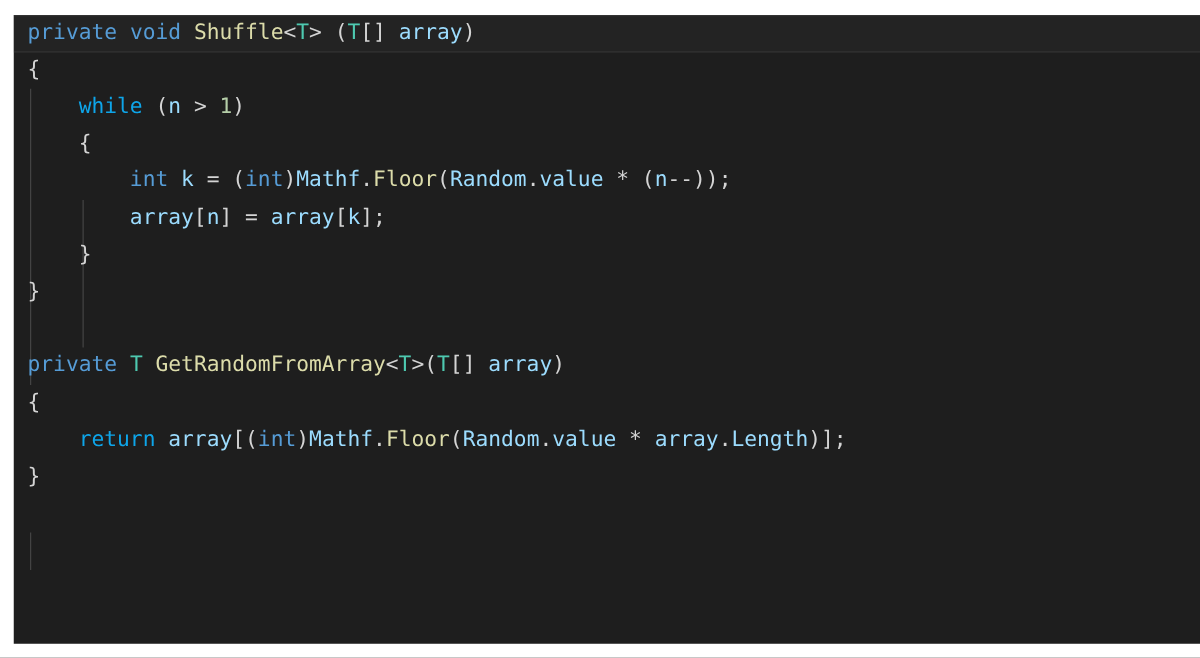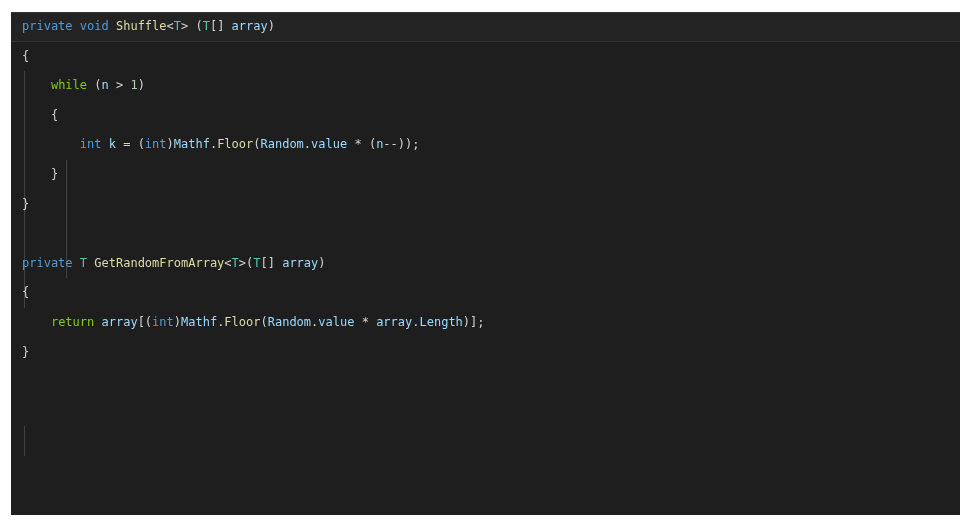--- a/index.html
+++ b/index.html
@@ -29,21 +29,21 @@
     position: relative;
     padding: 0;
     margin: 0;
   }
 
   .code-line {
     position: relative;
     height: 29.6px;
     line-height: 29.6px;
     white-space: pre;
-    font-size: 12px;
+    font-size: 17px;
     letter-spacing: 0px;
     color: #d4d4d4;
     padding-left: 11px;
   }
 
   .code-line.active {
     background: #232323;
     box-shadow: inset 0 1px 0 #333333, inset 0 -1px 0 #333333;
   }
 
@@ -53,40 +53,41 @@
     width: 1px;
     background: #4a4a4a;
     opacity: 0.85;
     z-index: 0;
   }
 
   .code-line > span { position: relative; z-index: 1; }
 
   
   .t-kw      { color: #569cd6; }   
-  .t-ctrl    { color: #84cc16; margin-top: 15px; }   
+  .t-ctrl    { color: #0ea5e9; margin-top: 15px; }   
   .t-type    { color: #4ec9b0; }   
   .t-fn      { color: #dcdcaa; }   
   .t-var     { color: #9cdcfe; }   
   .t-num     { color: #b5cea8; }   
   .t-punc    { color: #d4d4d4; }   
 </style>
 </head>
 <body>
 
 <div id="editor-pane">
   <div id="code-block">
       <div class="guide" style="left: 13px; top: 59.2px; height: 236.8px;"></div>
       <div class="guide" style="left: 55.12px; top: 148px; height: 118.4px;"></div>
       <div class="guide" style="left: 13px; top: 414.4px; height: 29.6px;"></div>
       <div class="code-line active"><span class="t-kw">private</span><span class="t-punc"> </span><span class="t-kw">void</span><span class="t-punc"> </span><span class="t-fn">Shuffle</span><span class="t-punc">&lt;</span><span class="t-type">T</span><span class="t-punc">&gt; (</span><span class="t-type">T</span><span class="t-punc">[] </span><span class="t-var">array</span><span class="t-punc">)</span></div>
       <div class="code-line"><span class="t-punc">{</span></div>
       <div class="code-line"><span class="t-punc">    </span><span class="t-ctrl">while</span><span class="t-punc"> (</span><span class="t-var">n</span><span class="t-punc"> &gt; </span><span class="t-num">1</span><span class="t-punc">)</span></div>
       <div class="code-line"><span class="t-punc">    </span><span class="t-punc">{</span></div>
       <div class="code-line"><span class="t-punc">        </span><span class="t-kw">int</span><span class="t-punc"> </span><span class="t-var">k</span><span class="t-punc"> = (</span><span class="t-kw">int</span><span class="t-punc">)</span><span class="t-var">Mathf</span><span class="t-punc">.</span><span class="t-fn">Floor</span><span class="t-punc">(</span><span class="t-var">Random</span><span class="t-punc">.</span><span class="t-var">value</span><span class="t-punc"> * (</span><span class="t-var">n</span><span class="t-punc">--));</span></div>
+      <div class="code-line"><span class="t-punc">        </span><span class="t-var">array</span><span class="t-punc">[</span><span class="t-var">n</span><span class="t-punc">] = </span><span class="t-var">array</span><span class="t-punc">[</span><span class="t-var">k</span><span class="t-punc">];</span></div>
       <div class="code-line"><span class="t-punc">    </span><span class="t-punc">}</span></div>
       <div class="code-line"><span class="t-punc">}</span></div>
       <div class="code-line">&nbsp;</div>
       <div class="code-line"><span class="t-kw">private</span><span class="t-punc"> </span><span class="t-type">T</span><span class="t-punc"> </span><span class="t-fn">GetRandomFromArray</span><span class="t-punc">&lt;</span><span class="t-type">T</span><span class="t-punc">&gt;(</span><span class="t-type">T</span><span class="t-punc">[] </span><span class="t-var">array</span><span class="t-punc">)</span></div>
       <div class="code-line"><span class="t-punc">{</span></div>
       <div class="code-line"><span class="t-punc">    </span><span class="t-ctrl">return</span><span class="t-punc"> </span><span class="t-var">array</span><span class="t-punc">[(</span><span class="t-kw">int</span><span class="t-punc">)</span><span class="t-var">Mathf</span><span class="t-punc">.</span><span class="t-fn">Floor</span><span class="t-punc">(</span><span class="t-var">Random</span><span class="t-punc">.</span><span class="t-var">value</span><span class="t-punc"> * </span><span class="t-var">array</span><span class="t-punc">.</span><span class="t-var">Length</span><span class="t-punc">)];</span></div>
       <div class="code-line"><span class="t-punc">}</span></div>
     </div>
 </div>
 

